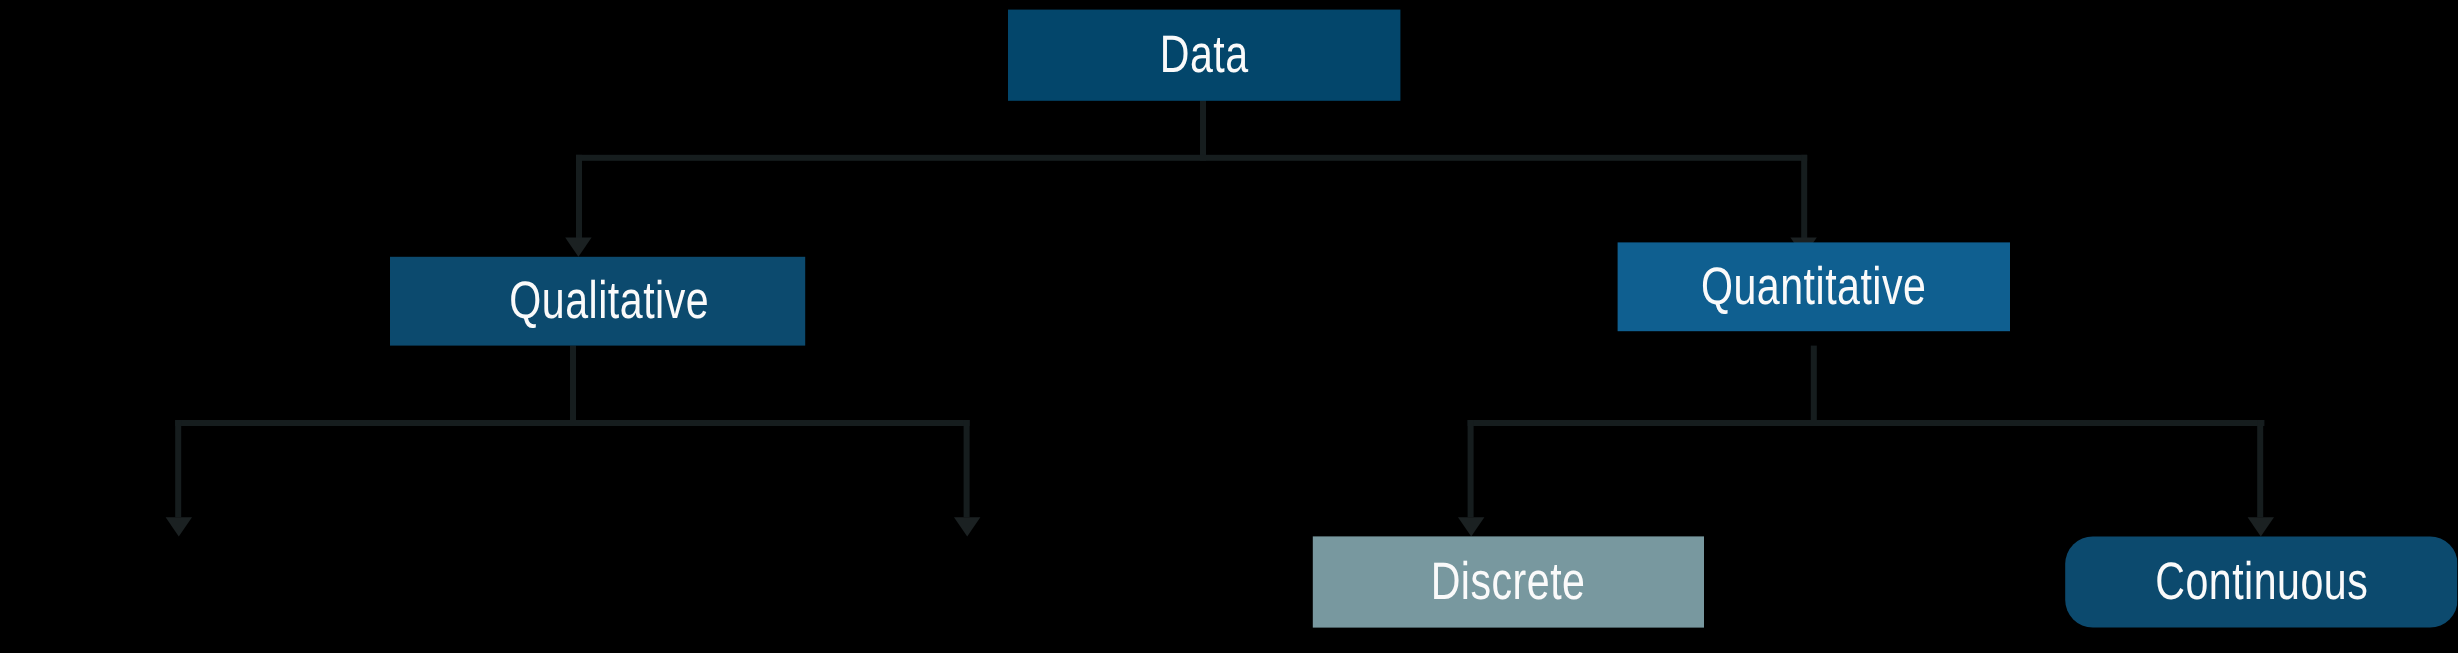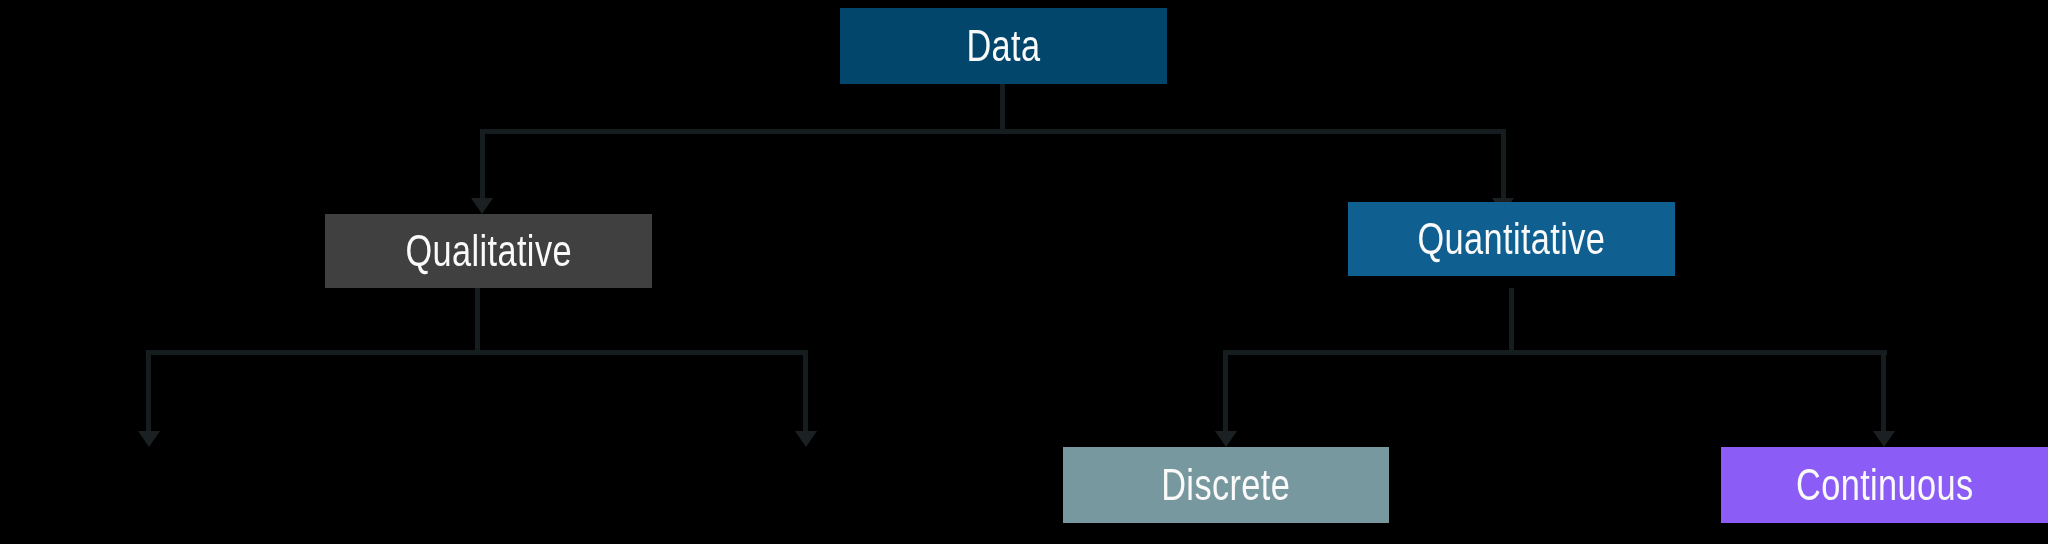--- a/index.html
+++ b/index.html
@@ -43,21 +43,21 @@
     border-right: 11px solid transparent;
     border-top-width: 16px;
     border-top-style: solid;
   }
   
   #node-data        { left: 840px;  top: 8px;   width: 327px; height: 76px; }
   #node-qualitative { left: 325px;  top: 214px; width: 327px; height: 74px; }
   #node-quantitative{ left: 1348px; top: 202px; width: 327px; height: 74px; }
   #node-nominal     { left: 0px;    top: 447px; width: 326px; height: 76px; }
   #node-ordinal     { left: 658px;  top: 447px; width: 327px; height: 76px; }
-  #node-discrete    { left: 1063px; top: 447px; width: 326px; height: 76px; }
+  #node-discrete    { left: 1094px; top: 447px; width: 326px; height: 76px; }
   #node-continuous  { left: 1721px; top: 447px; width: 327px; height: 76px; }
   
   #stem-data        { left: 1000px; top: 81px;  height: 53px; }
   #h-level1         { left: 480px;  top: 129px; width: 1026px; }
   #drop-qualitative { left: 480px;  top: 129px; height: 70px; }
   #drop-quantitative{ left: 1501px; top: 129px; height: 70px; }
   #arr-qualitative  { left: 471px;  top: 198px; }
   #arr-quantitative { left: 1492px; top: 198px; }
   #stem-qualitative { left: 475px;  top: 288px; height: 67px; }
   #h-level2-left    { left: 146px;  top: 350px; width: 662px; }
@@ -94,26 +94,26 @@
   <div class="line v" id="stem-quantitative" style="background-color: rgb(22, 29, 30);"></div>
   <div class="line h" id="h-level2-right" style="background-color: rgb(22, 29, 30);"></div>
   <div class="line v" id="drop-discrete" style="background-color: rgb(22, 29, 30);"></div>
   <div class="line v" id="drop-continuous" style="background-color: rgb(22, 29, 30);"></div>
   <div class="arrow" id="arr-discrete" style="border-top-color: rgb(27, 33, 34);"></div>
   <div class="arrow" id="arr-continuous" style="border-top-color: rgb(27, 33, 34);"></div>
 
   <div class="node" id="node-data" style="background-color: rgb(3, 70, 107);">
     <span class="label">Data</span>
   </div>
-  <div class="node" id="node-qualitative" style="background-color: #404040;">
+  <div class="node" id="node-qualitative" style="background-color: #0c4a6e; padding-left: 19px;">
     <span class="label">Qualitative</span>
   </div>
   <div class="node" id="node-quantitative" style="background-color: rgb(15, 95, 144);">
     <span class="label">Quantitative</span>
   </div>
   <div class="node" id="node-discrete" style="background-color: rgb(120, 152, 159);">
     <span class="label">Discrete</span>
   </div>
-  <div class="node" id="node-continuous" style="background-color: #8b5cf6;">
+  <div class="node" id="node-continuous" style="background-color: #0c4a6e; border-radius: 23px;">
     <span class="label">Continuous</span>
   </div>
 
 </div>
 
 </body></html>

